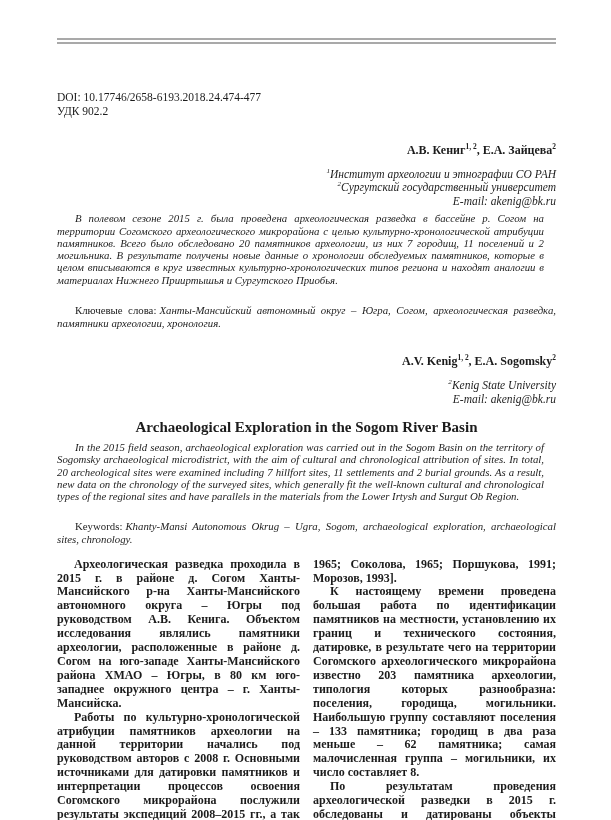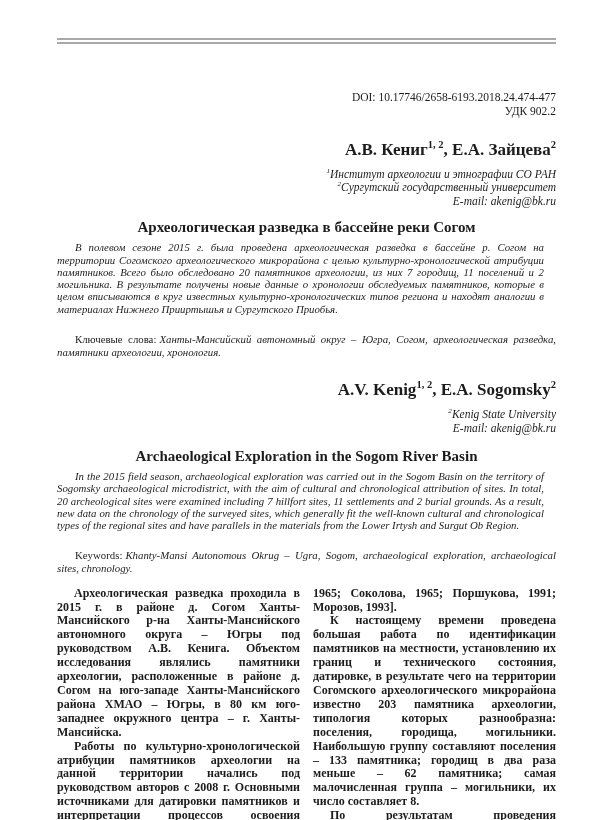--- a/index.html
+++ b/index.html
@@ -13,27 +13,27 @@
   .page {
     box-sizing: border-box;
     width: 611px; height: 820px;
     padding: 38px 55px 0 57px;
   }
   .rule-double {
     height: 2px;
     border-top: 2px solid #a9a9a9;
     border-bottom: 2px solid #a9a9a9;
   }
-  .meta { margin-top: 47px; font-size: 11.5px; line-height: 13.5px; text-align: right; }
+  .meta { margin-top: 47px; font-size: 11.5px; line-height: 13.5px; }
   .meta div { margin: 0; }
 
   sup { font-size: 0.62em; line-height: 0; vertical-align: super; }
 
   .authors-block { text-align: right; margin-top: 6px; }
-  .authors { font-size: 17px; font-weight: bold; line-height: 16px; margin-top: 24px; }
+  .authors { font-size: 12px; font-weight: bold; line-height: 16px; margin-top: 24px; }
   .affiliations { font-style: italic; font-size: 11.5px; line-height: 13.4px; margin-top: 10px; text-align: right; }
 
   .article-title { text-align: center; font-weight: bold; font-size: 15px; line-height: 19px; margin-top: 10px; }
 
   .abstract {
     margin: 4px 12px 0 0;
     font-style: italic;
     font-size: 10.8px; line-height: 12.3px;
     text-align: justify; text-indent: 18px;
   }
@@ -68,21 +68,20 @@
   <div class="block-ru">
     <div class="authors-block">
       <div class="authors"><span>А.В. Кениг</span><sup>1, 2</sup><span>, </span><span>Е.А. Зайцева</span><sup>2</sup></div>
       <div class="affiliations">
         <div><sup>1</sup><span>Институт археологии и этнографии СО РАН</span></div>
         <div><sup>2</sup><span>Сургутский государственный университет</span></div>
         <div>E-mail: akenig@bk.ru</div>
       </div>
     </div>
 
-    <div class="article-title">Археологическая разведка в бассейне реки Согом</div>
 
     <p class="abstract">В полевом сезоне 2015 г. была проведена археологическая разведка в бассейне р. Согом на территории Согомского археологического микрорайона с целью культурно-хронологической атрибуции памятников. Всего было обследовано 20 памятников археологии, из них 7 городищ, 11 поселений и 2 могильника. В результате получены новые данные о хронологии обследуемых памятников, которые в целом вписываются в круг известных культурно-хронологических типов региона и находят аналогии в материалах Нижнего Прииртышья и Сургутского Приобья.</p>
 
     <p class="keywords"><span class="label">Ключевые слова:</span><span>Ханты-Мансийский автономный округ – Югра, Согом, археологическая разведка, памятники археологии, хронология.</span></p>
   </div>
 
   <div class="block-en">
     <div class="authors-block">
       <div class="authors"><span>A.V. Kenig</span><sup>1, 2</sup><span>, </span><span>E.A. Sogomsky</span><sup>2</sup></div>
       <div class="affiliations">

